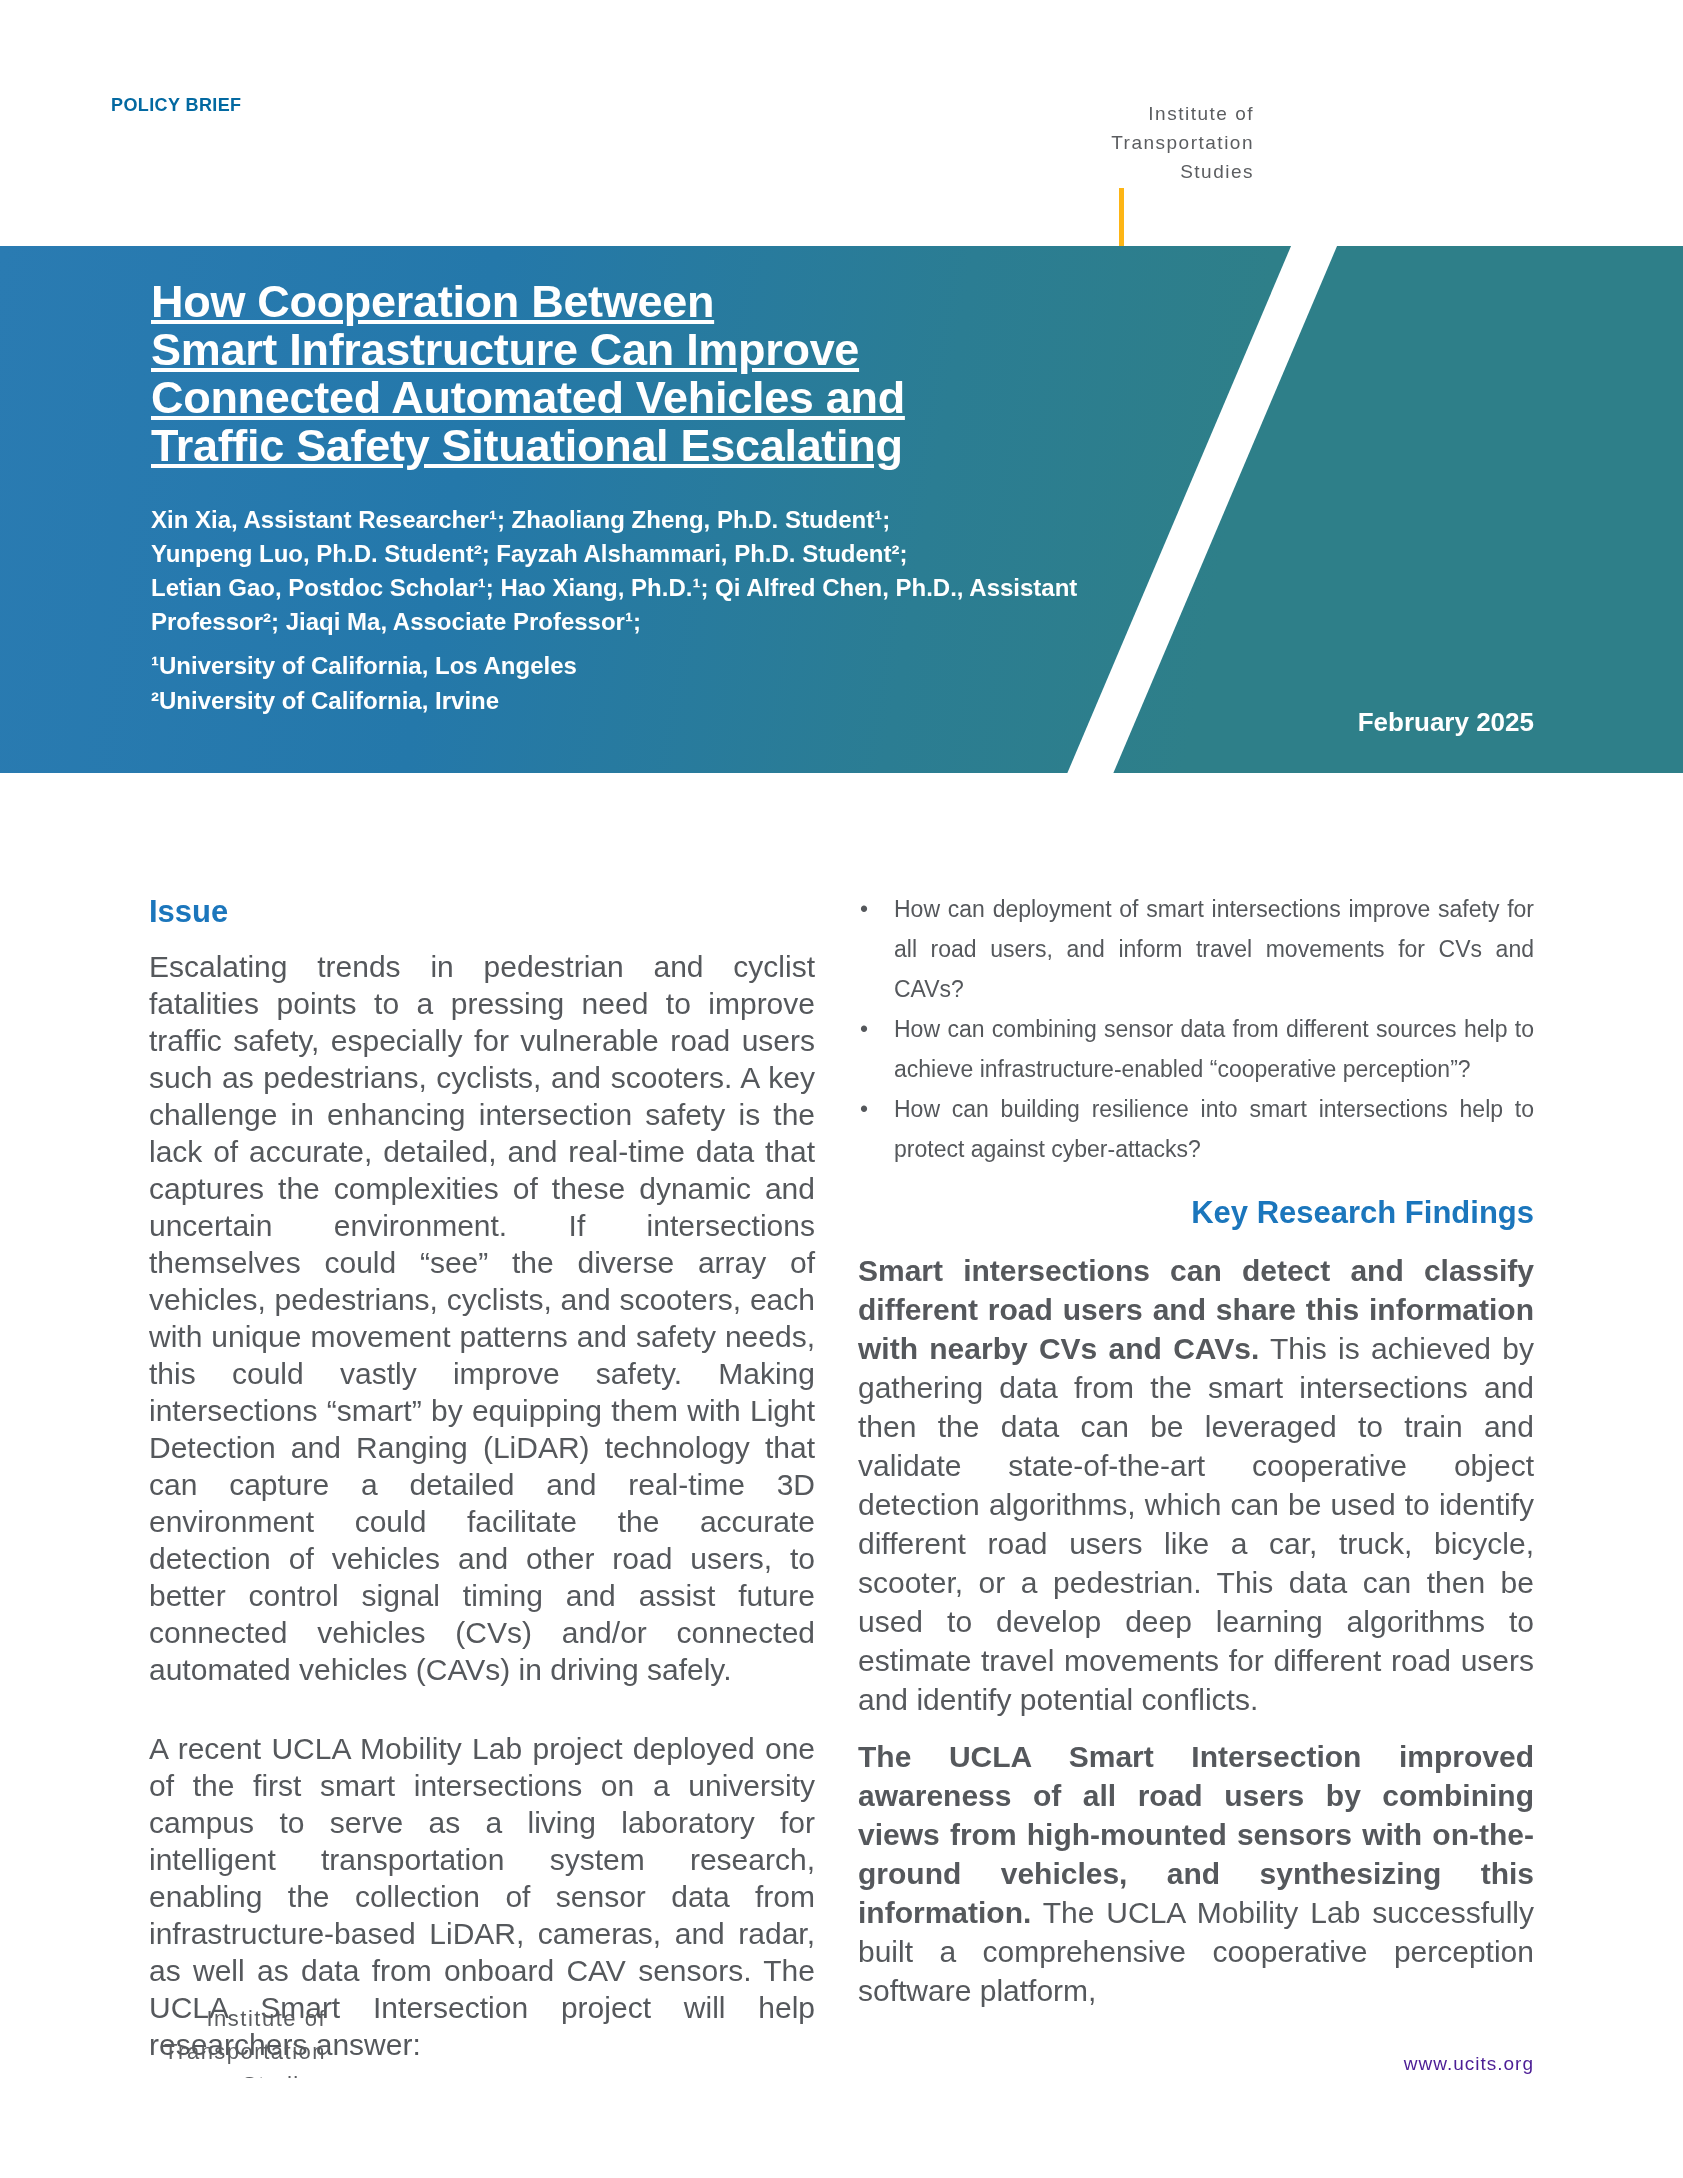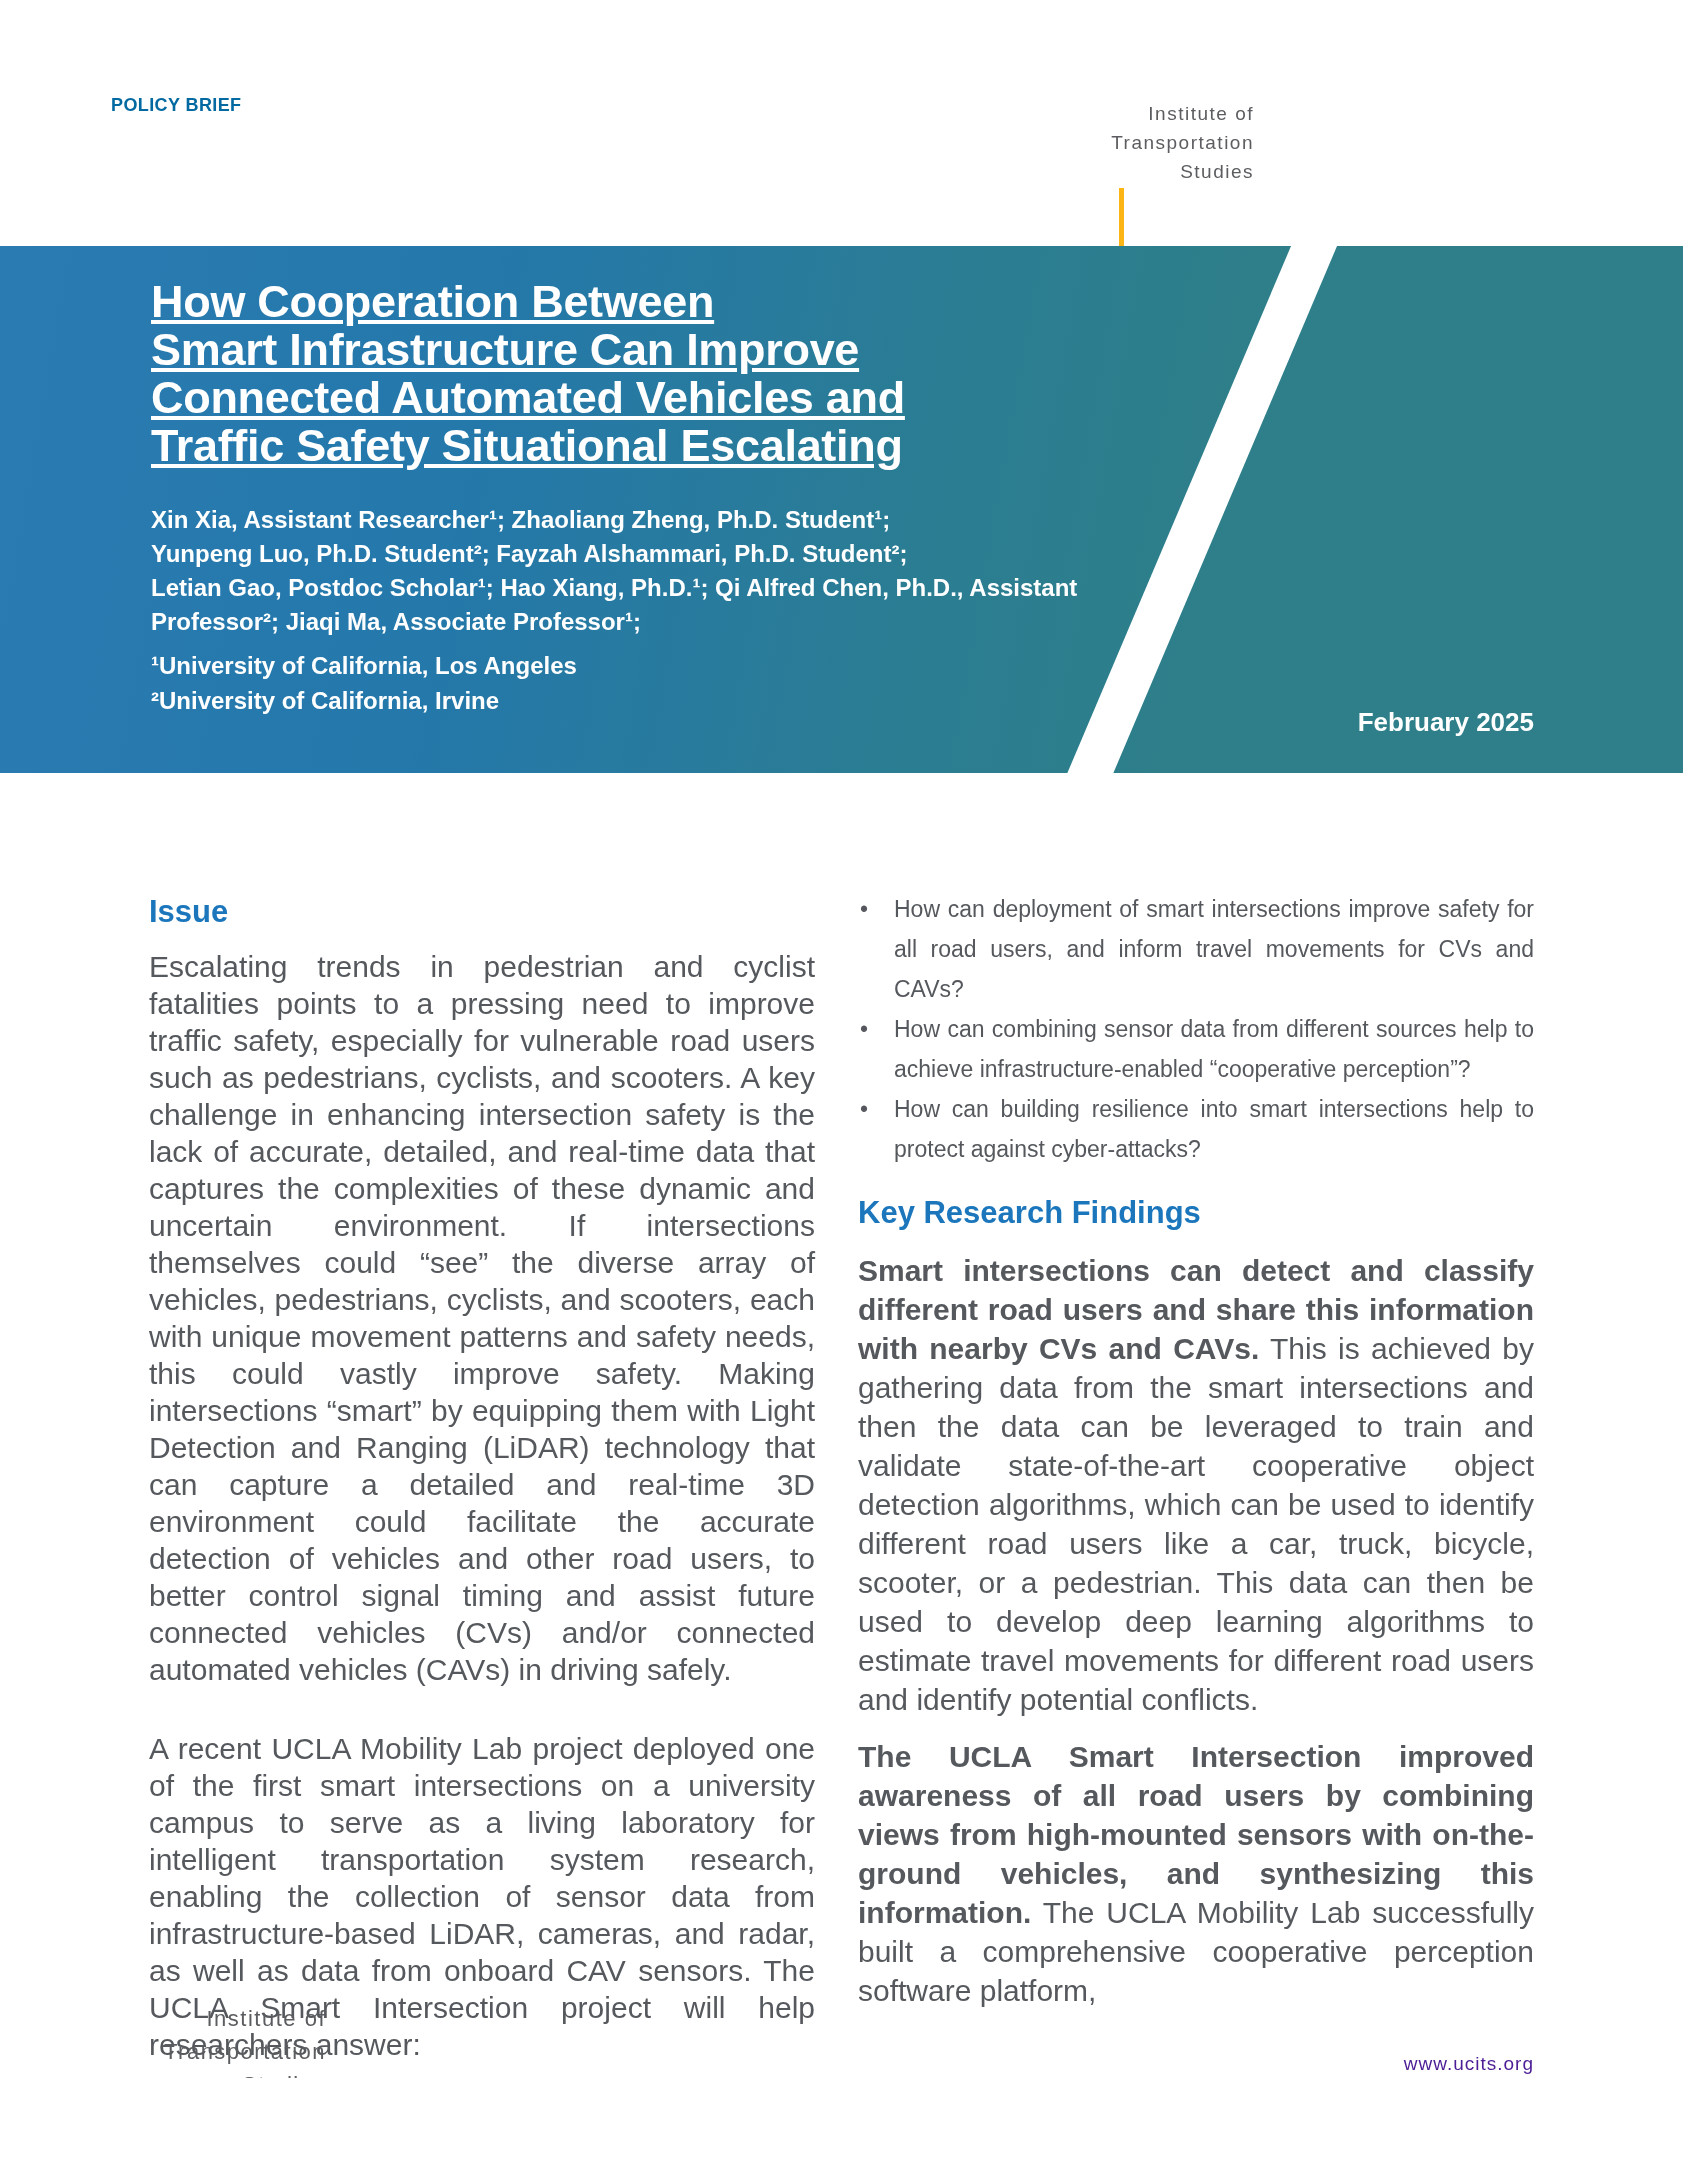--- a/index.html
+++ b/index.html
@@ -40,21 +40,21 @@
   .authors { position:absolute; left:151px; top:257px; font-size:24px; font-weight:700;
              line-height:34px; white-space:nowrap; }
   .affils { position:absolute; left:151px; top:402px; font-size:24px; font-weight:700;
             line-height:35px; white-space:nowrap; }
   .date { position:absolute; right:149px; top:461px; font-size:26px; font-weight:700; }
 
   
   .col-left  { position:absolute; left:149px; top:894px; width:666px; }
   .col-right { position:absolute; left:858px; top:889px; width:676px; }
   h2.sect { margin:0 0 18px 0; font-size:31px; font-weight:700; color:#1B76BC; }
-  .col-right h2.sect { margin:8px 0 20px 0; }
+  .col-right h2.sect { margin:8px 0 20px 0;text-align:right; }
   p.body {
     margin:0 0 42px 0; font-size:30px; line-height:37px;
     text-align:justify; color:#55585C;
   }
   .col-right p.body { line-height:39px; margin:0 0 18px 0; }
   ul.questions { list-style:none; margin:0 0 26px 0; padding:0; }
   ul.questions li {
     position:relative; padding-left:36px; font-size:23px; line-height:40px;
     text-align:justify; color:#55585C;
   }

